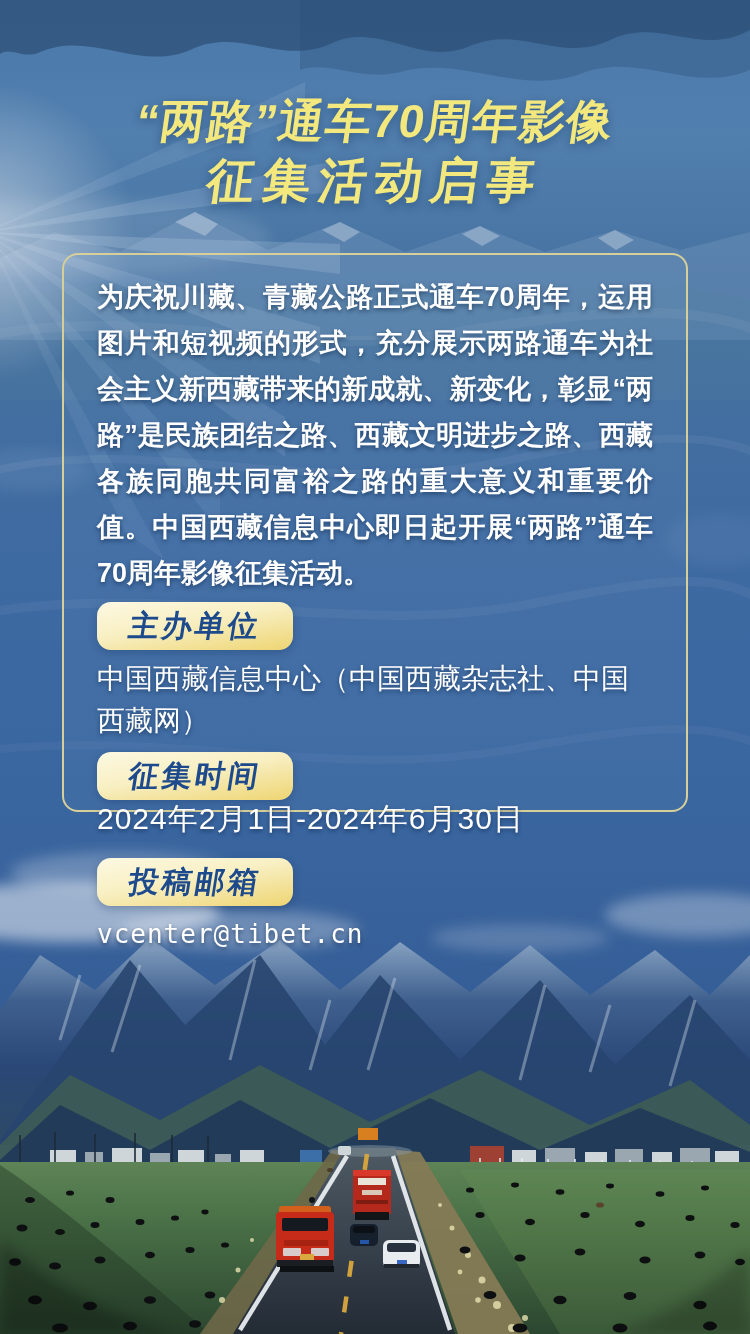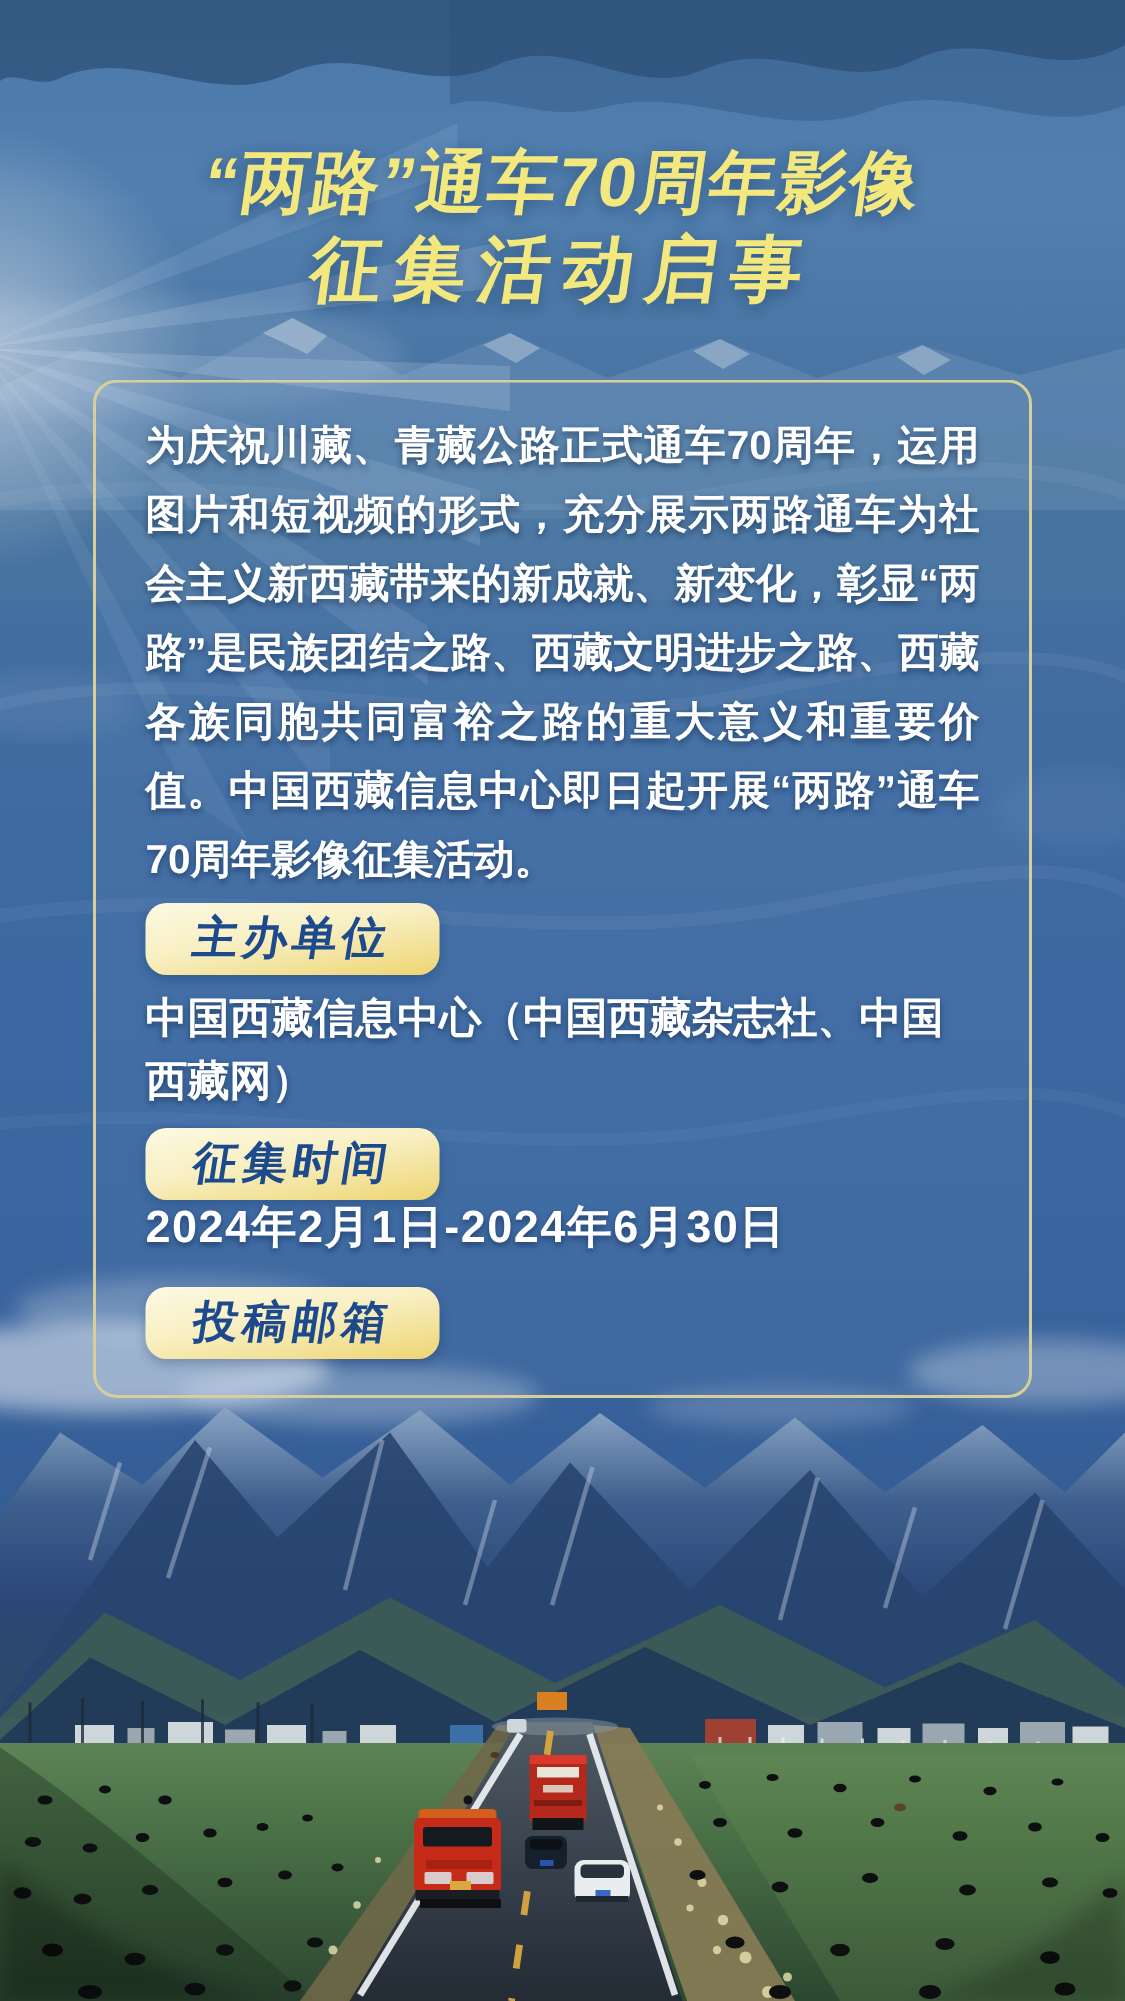--- a/index.html
+++ b/index.html
@@ -18,40 +18,40 @@
   svg.bg{position:absolute;left:0;top:0;width:750px;height:1334px;display:block;}
   .title{
     position:absolute;top:90px;left:0;width:100%;text-align:center;
     color:var(--title-yellow);font-weight:bold;z-index:3;
     text-shadow:0 3px 10px rgba(8,34,78,.4);
   }
   .title .l1,.title .l2{display:block;transform:skewX(-8deg);}
   .title .l1{font-size:46px;line-height:62px;letter-spacing:1px;}
   .title .l2{font-size:48px;line-height:58px;letter-spacing:8px;}
   .panel{
-    position:absolute;left:62px;top:253px;width:626px;height:679px;
+    position:absolute;left:62px;top:253px;width:626px;height:559px;
     box-sizing:border-box;border:2px solid var(--panel-border);
     border-radius:16px;background:rgba(160,195,230,0.07);
     padding:19px 33px 0;z-index:2;
   }
   .intro{
     margin:0 0 6px;font-size:27px;line-height:46px;color:var(--body-text);
     font-weight:bold;text-align:justify;
     text-shadow:0 2px 4px rgba(8,30,62,.55);
   }
   .badge{
     display:inline-block;
     background:linear-gradient(170deg,var(--badge-gradient-top) 0%,#f8efc2 45%,var(--badge-gradient-bottom) 100%);
     color:var(--badge-text-blue);font-size:30px;font-weight:bold;line-height:32px;
     padding:8px 32px;border-radius:14px;letter-spacing:3px;
     box-shadow:0 3px 8px rgba(15,40,85,.28);
   }
   .badge span{display:inline-block;transform:skewX(-9deg);}
   .value{
-    margin:8px 0 0;color:var(--body-text);font-weight:bold;font-size:28px;
+    margin:8px 0 0;color:var(--body-text);font-weight:normal;font-size:28px;
     line-height:42px;text-shadow:0 2px 4px rgba(8,30,62,.55);
   }
   .sec-period .badge{margin-top:10px;}
   .sec-period .value{margin-top:2px;font-size:30px;letter-spacing:1px;line-height:34px;}
   .sec-email .badge{margin-top:22px;}
   .sec-email .value{
     margin-top:13px;font-family:"DejaVu Sans Mono","Liberation Mono",monospace;
     font-size:26px;line-height:30px;letter-spacing:1px;
   }
 </style>
@@ -344,16 +344,17 @@
       <div class="badge">
         <span>征集时间</span>
       </div>
       <p class="value">2024年2月1日-2024年6月30日</p>
     </div>
 
     <div class="section sec-email">
       <div class="badge">
         <span>投稿邮箱</span>
       </div>
+      <p class="value">vcenter@tibet.cn</p>
     </div>
   </div>
 
 </div>
 
 </body></html>

